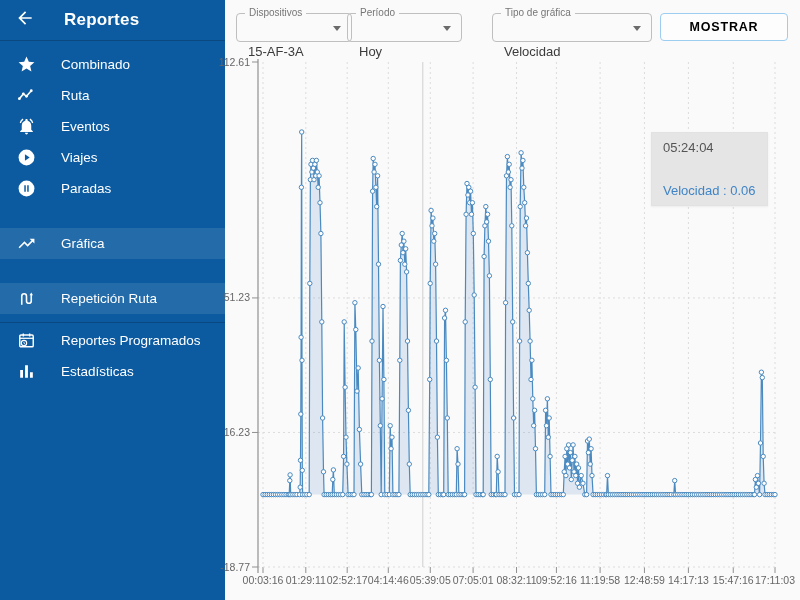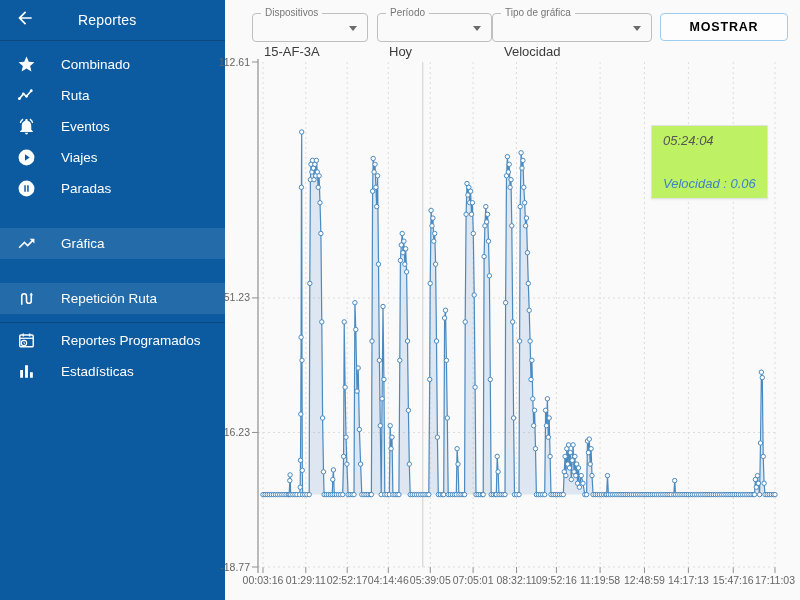--- a/index.html
+++ b/index.html
@@ -3,40 +3,40 @@
 <meta charset="utf-8">
 <style>
   html,body{margin:0;padding:0;background:#e8e8e8;}
   *{box-sizing:border-box;font-family:"Liberation Sans",sans-serif;}
   .app{width:800px;height:600px;display:flex;overflow:hidden;background:#fafafa;}
   
   .sidebar{width:225px;flex:none;background:#0c5ba0;color:#fff;position:relative;}
   .sb-header{height:41px;display:flex;align-items:center;border-bottom:1px solid rgba(0,0,0,0.2);}
   .back-btn{width:24px;height:24px;margin-left:13px;cursor:pointer;display:flex;align-items:center;justify-content:center;}
   .back-btn svg{width:20px;height:20px;}
-  .sb-title{margin-left:41px;font-size:14px;font-weight:normal;letter-spacing:.2px;}
+  .sb-title{margin-left:27px;font-size:17px;font-weight:bold;letter-spacing:.2px;}
   .menu{padding-top:8px;}
   .m-item{height:31px;display:flex;align-items:center;padding-left:16px;cursor:pointer;font-size:13.5px;}
   .m-item.hl{background:rgba(255,255,255,0.1);margin-top:24px;}
   .m-item .ic{width:20px;height:20px;margin-right:25px;flex:none;display:flex;align-items:center;justify-content:center;}
   .m-item .ic svg{width:19px;height:19px;}
   .m-sep{height:1px;background:rgba(0,0,0,0.2);margin:8px 0 2px 0;}
   
   .main{flex:1;position:relative;background:#fafafa;}
   .select{position:absolute;top:13px;height:29px;border:1px solid #bfbfbf;border-radius:4px;cursor:pointer;}
   .select .lbl{position:absolute;top:-7px;left:8px;font-size:10px;color:#767676;background:#fafafa;padding:0 4px;white-space:nowrap;}
   .select .val{line-height:27px;padding-left:11px;font-size:13px;color:#3b3b3b;margin-top:24px;}
   .select .arr{position:absolute;right:10px;top:12px;width:0;height:0;border-left:4.5px solid transparent;border-right:4.5px solid transparent;border-top:5px solid #6b6b6b;}
-  .sel-1{left:27px;width:116px;}
-  .sel-2{left:152px;width:115px;}
+  .sel-1{left:11px;width:116px;}
+  .sel-2{left:122px;width:115px;}
   .sel-3{left:267px;width:160px;}
   .show-btn{position:absolute;left:435px;top:13px;width:128px;height:28px;border:1px solid #9ecdf2;border-radius:4px;background:#fdfdfd;color:#000000;font-size:12.5px;font-weight:bold;letter-spacing:.8px;text-align:center;line-height:26px;cursor:pointer;}
   .chart-wrap{position:absolute;left:0;top:55px;width:575px;height:545px;}
   .chart-wrap svg{overflow:visible;}
-  .tooltip{position:absolute;left:426px;top:125px;background:#bef264;border:1px solid #e2e2e2;box-shadow:0 1px 2px rgba(0,0,0,0.06);padding:7px 11px;font-size:13px;white-space:nowrap;z-index:3;font-style:italic;}
+  .tooltip{position:absolute;left:426px;top:132px;background:#e5e5e5;border:1px solid #e2e2e2;box-shadow:0 1px 2px rgba(0,0,0,0.06);padding:7px 11px;font-size:13px;white-space:nowrap;z-index:3;}
   .tooltip .t1{color:#555;margin-bottom:6px;}
   .tooltip .t2{color:#3f84c6;margin-top:28px;}
 </style>
 </head>
 <body>
 
 <div class="app">
 
   <div class="sidebar">
     <div class="sb-header">

